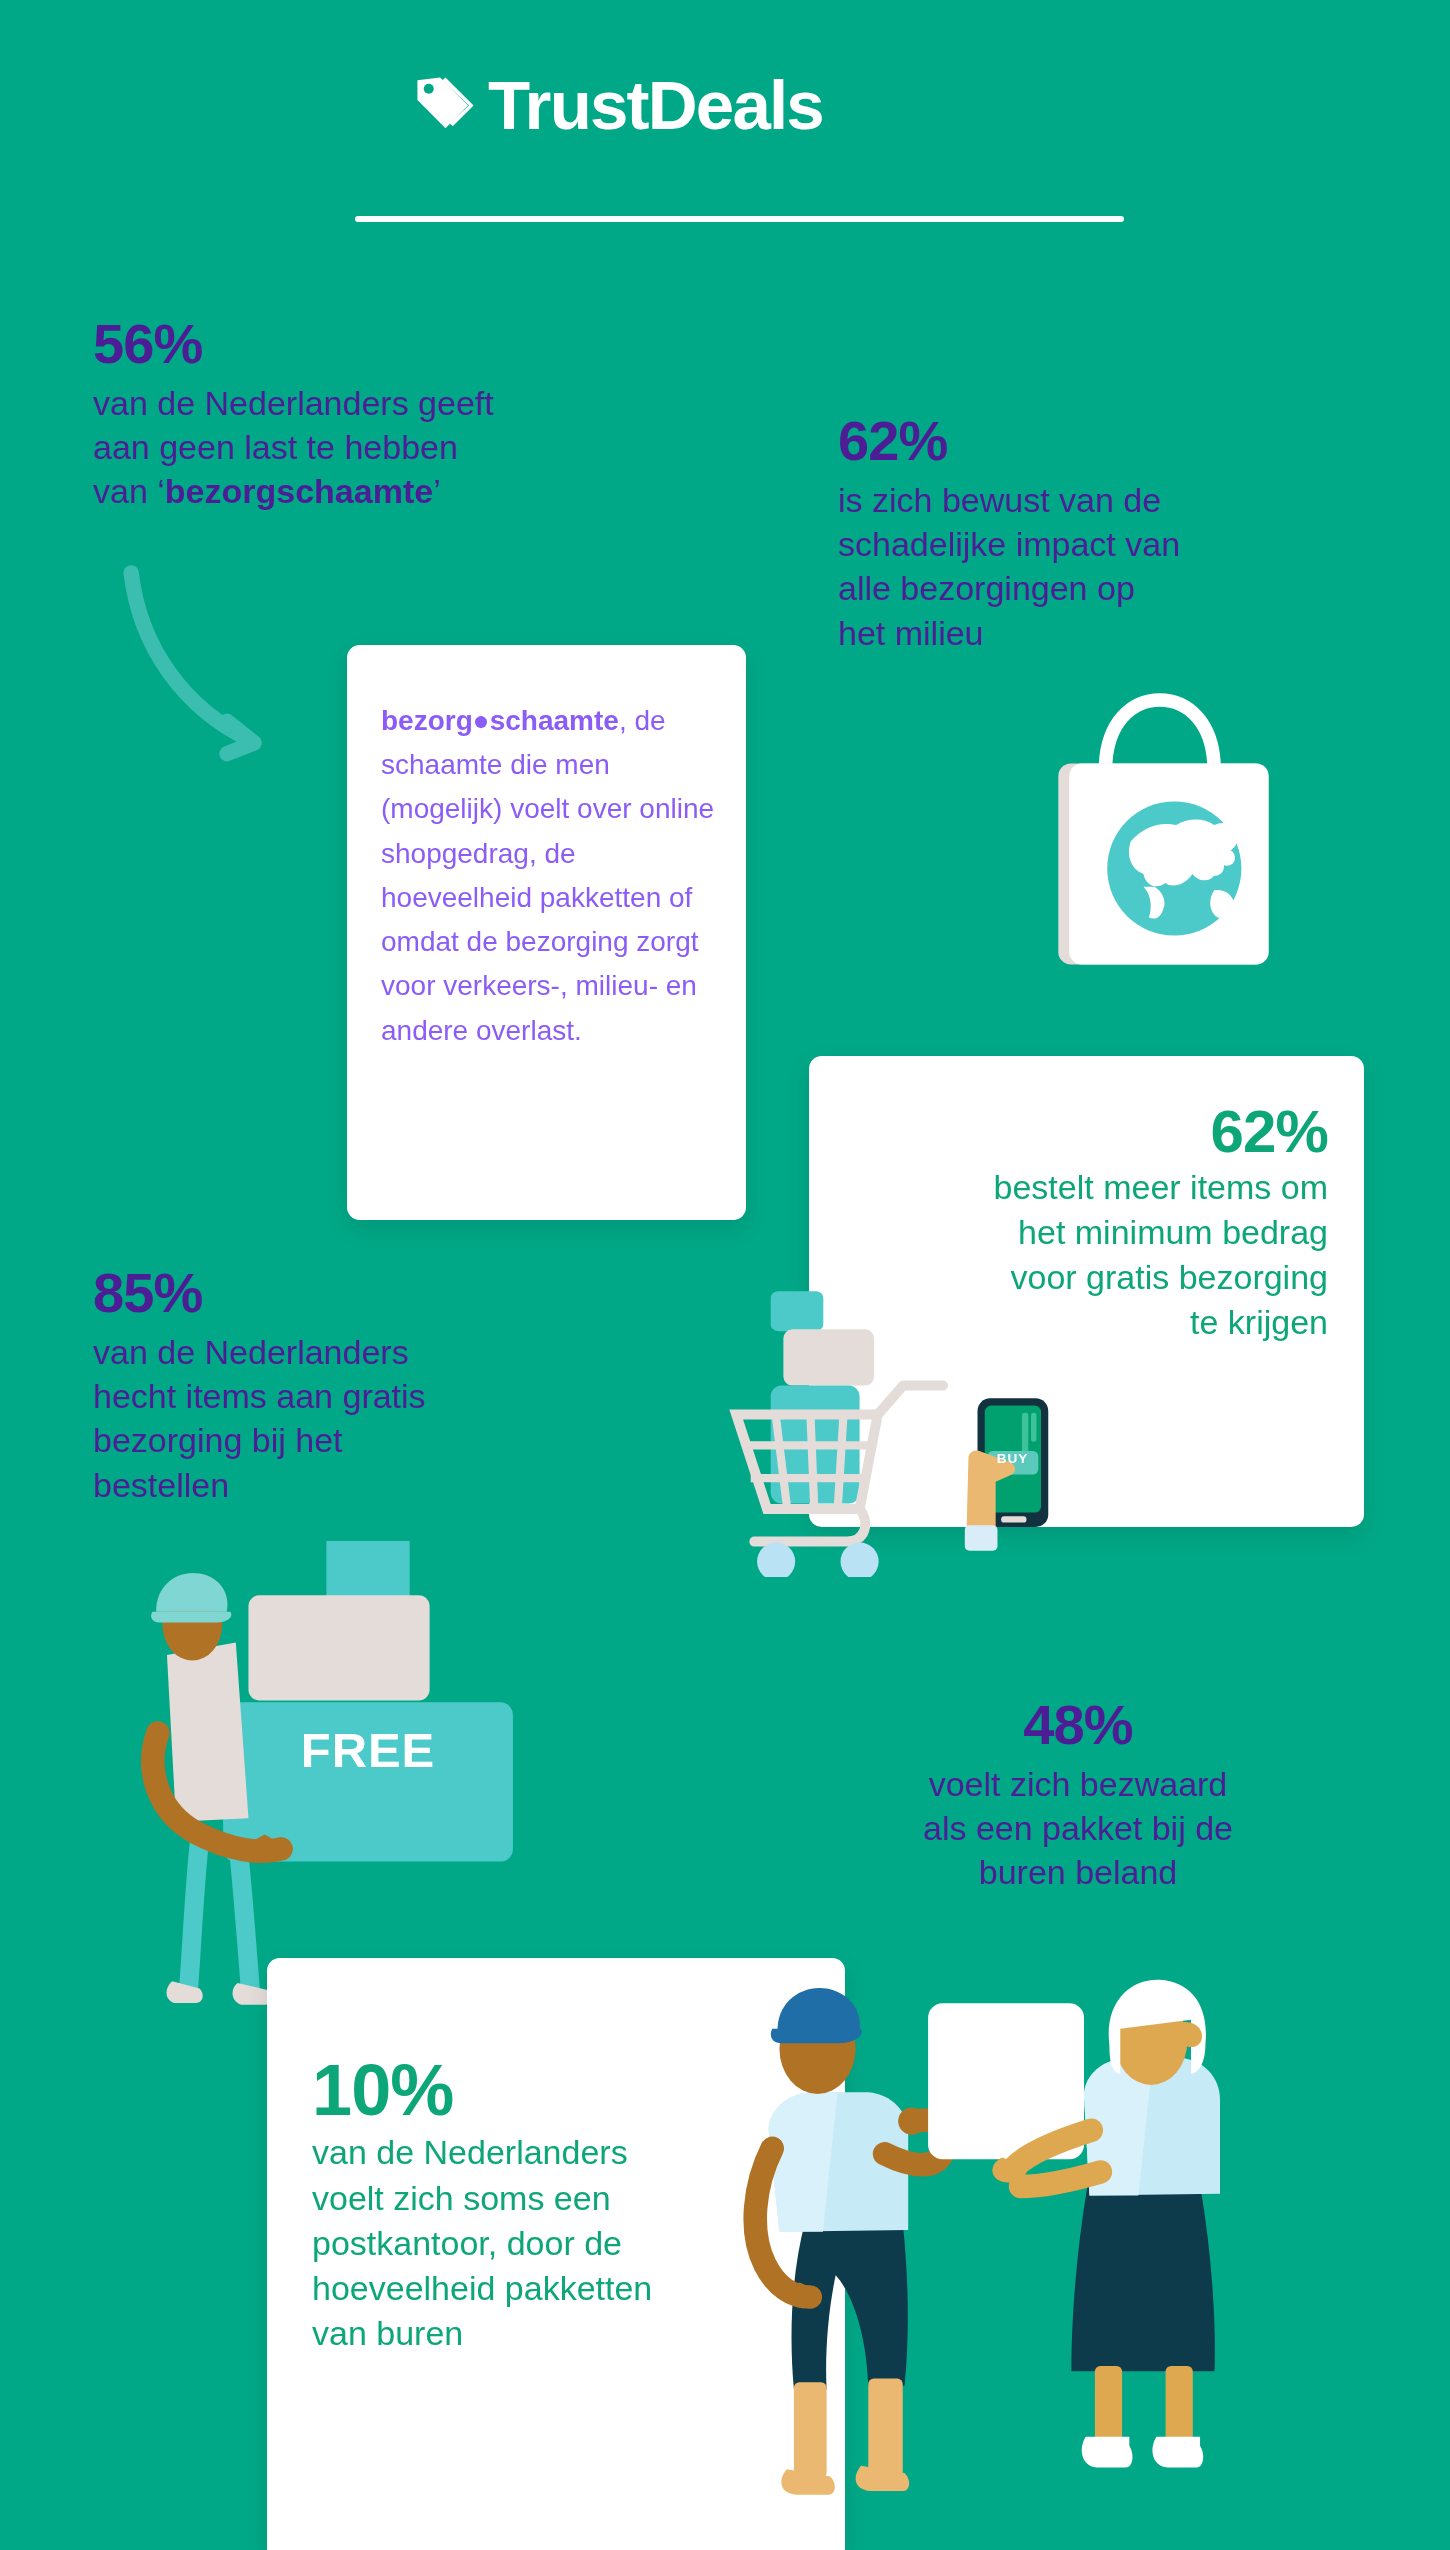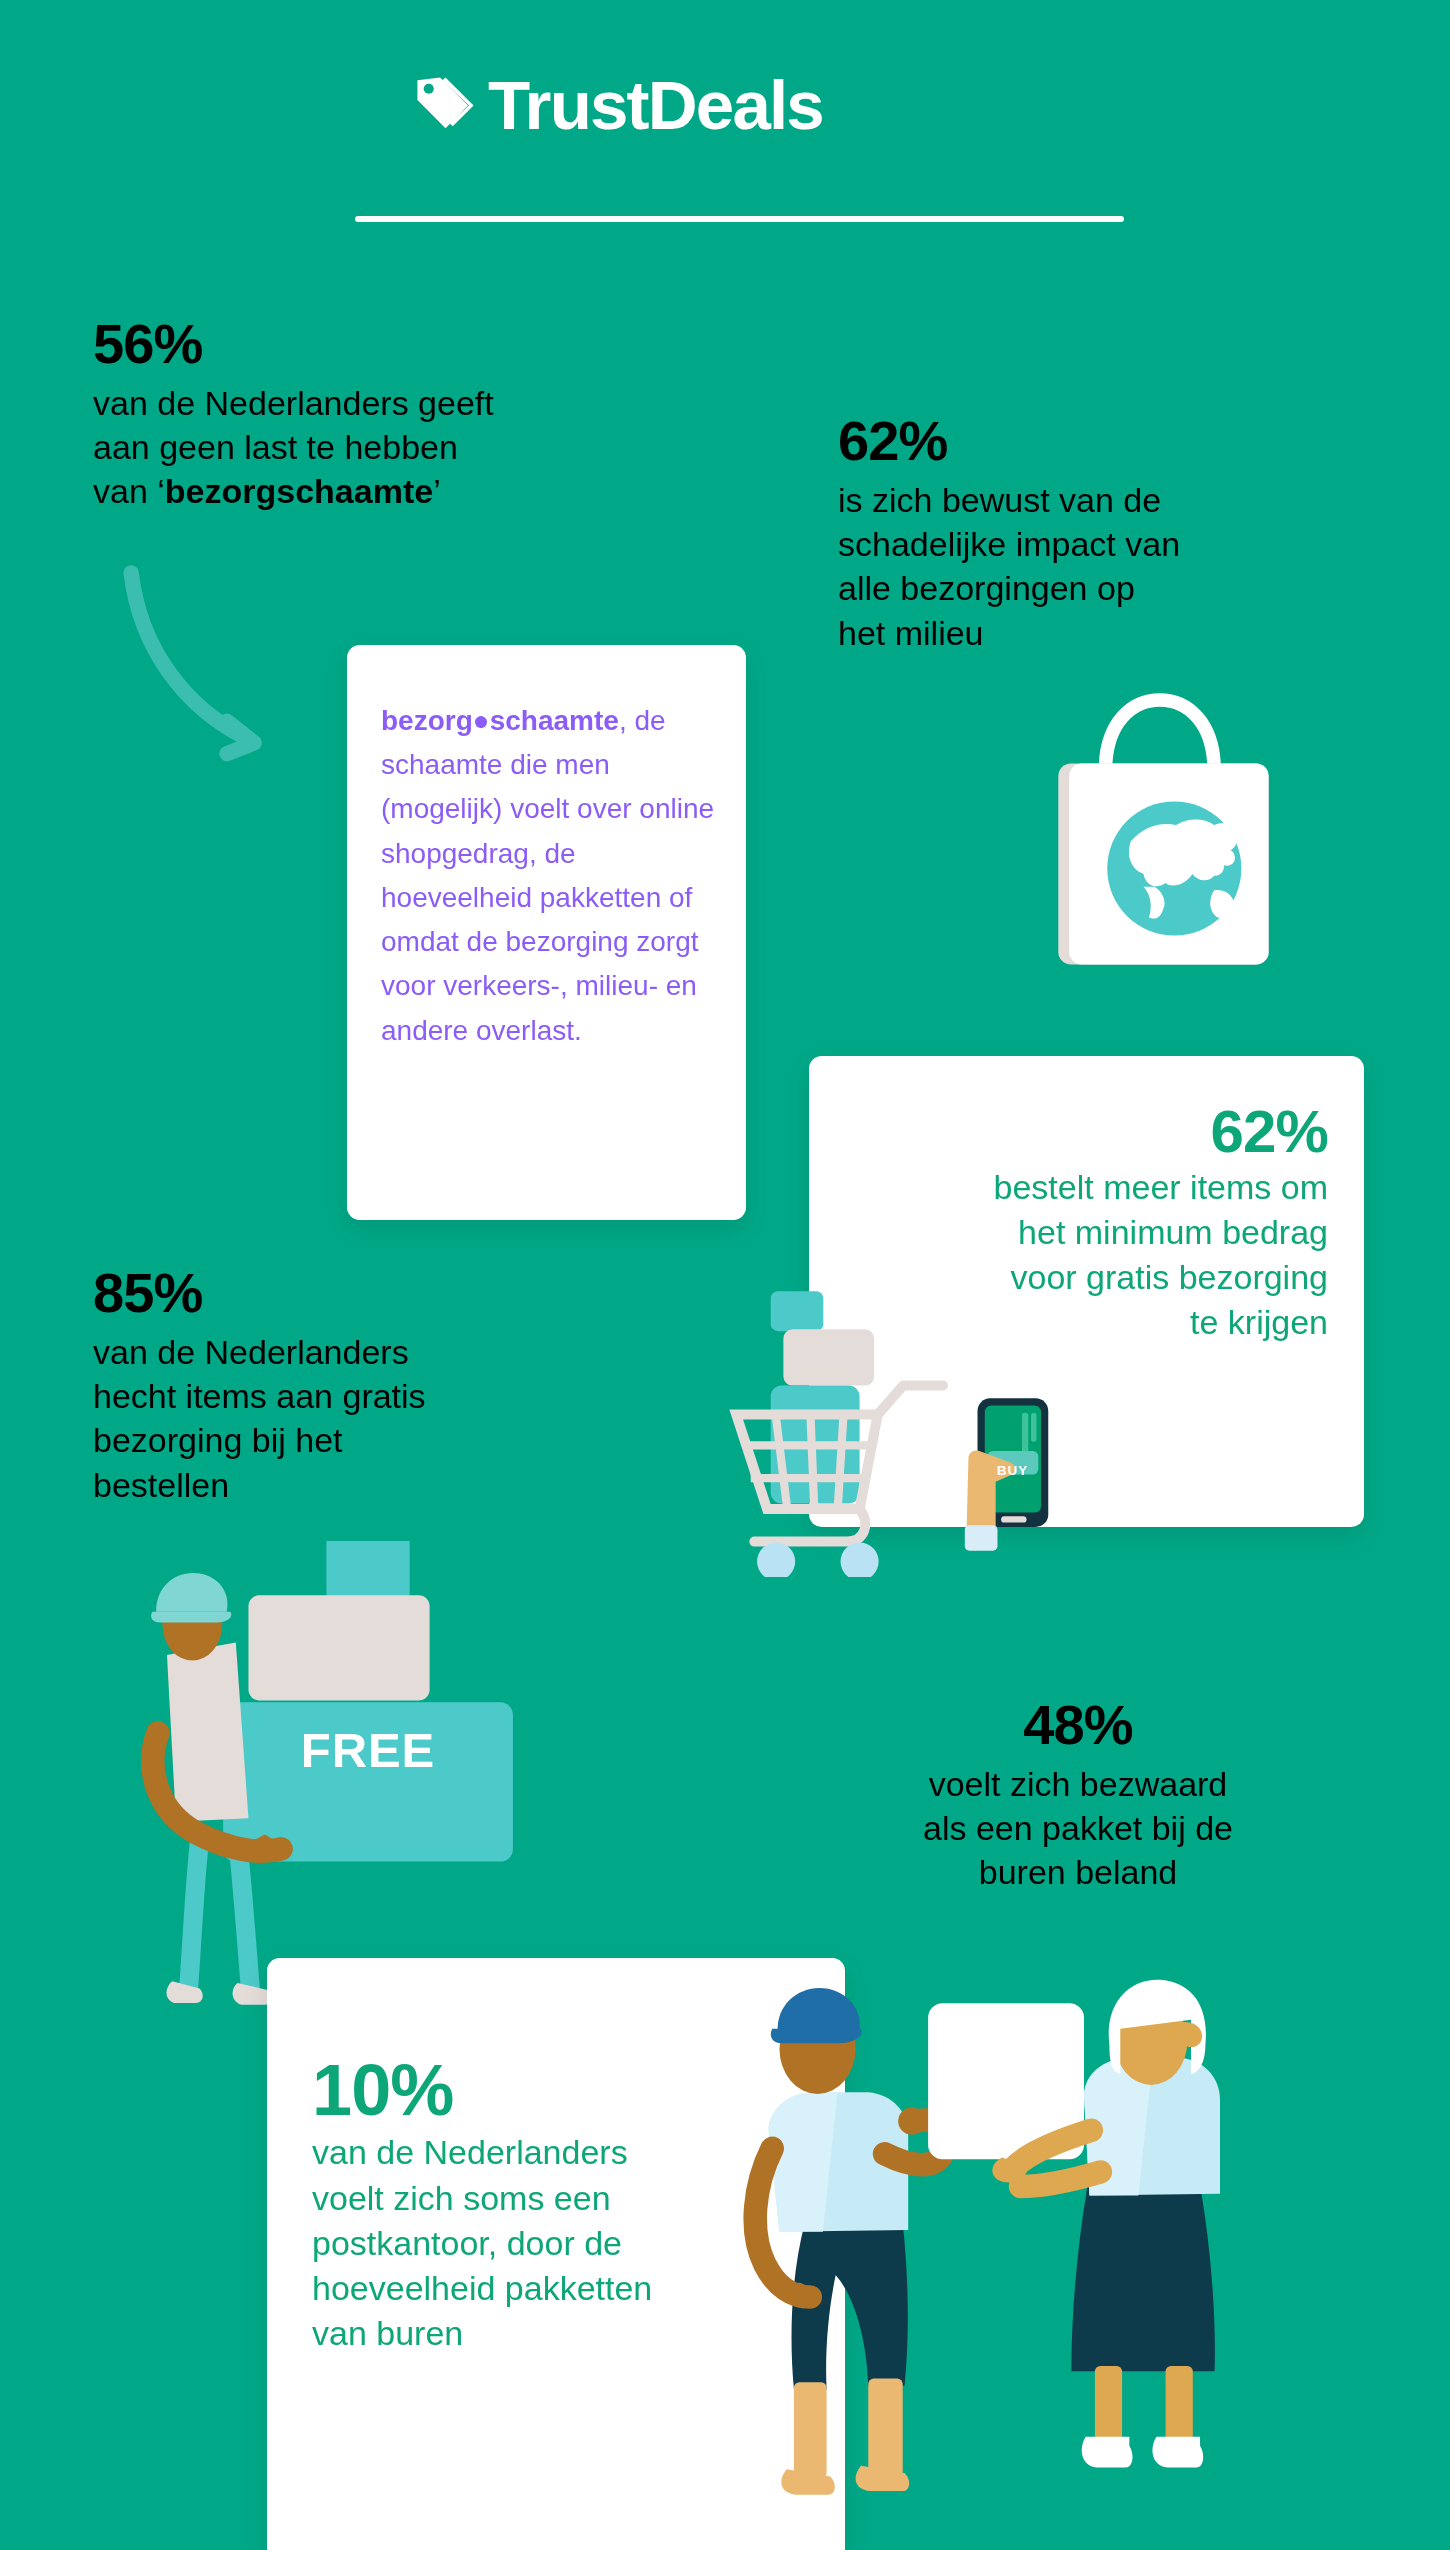--- a/index.html
+++ b/index.html
@@ -30,21 +30,21 @@
   
   .stat { position:absolute; }
   .stat .pct {
     font-size:56px; font-weight:bold; line-height:1.05; letter-spacing:-0.9px;
     font-family:"Liberation Sans", sans-serif;
   }
   .stat .body {
     font-size:34px; line-height:1.30; font-weight:400;
     font-family:"Liberation Sans", sans-serif;
   }
-  .white .pct, .white .body { color:#000000; }
+  .white .pct, .white .body { color:#4c1d95; }
   .green .pct, .green .body { color:#0da678; }
   .tight { margin-top:7.3px; }
   .bold-word { font-weight:bold; }
 
   
   .card {
     position:absolute; background:#ffffff; border-radius:12.7px;
     box-shadow:0 9px 23.6px rgba(0,0,0,0.10);
   }
 
@@ -194,21 +194,21 @@
     <rect x="307" y="206" width="56" height="26" rx="6" fill="#5cc9bd"></rect>
     <rect x="322" y="278" width="28" height="7" rx="3.5" fill="#e4dcd9"></rect>
 
     <path d="M286 214 C286 208, 292 204, 298 206 L330 218
              C338 220, 340 228, 334 232 L316 240 L316 292 L284 292 Z" fill="#eab871"></path>
     <rect x="282" y="288" width="36" height="28" rx="5" fill="#d9edf8"></rect>
   </svg>
   <div style="position:absolute; left:987px; top:1447px; width:51px; height:23.6px;
               display:flex; align-items:center; justify-content:center;
               color:#ffffff; font-size:13.6px; font-weight:bold; letter-spacing:0.9px;
-              font-family:'Liberation Sans', sans-serif;margin-top:12px;">BUY</div>
+              font-family:'Liberation Sans', sans-serif;">BUY</div>
 
   <div class="stat white" style="left:93px; top:1264px; width:544px;">
     <div class="pct">85%</div>
     <div class="body tight">
       <span>van de Nederlanders</span><br>
       <span>hecht items aan gratis</span><br>
       <span>bezorging bij het</span><br>
       <span>bestellen</span>
     </div>
   </div>

